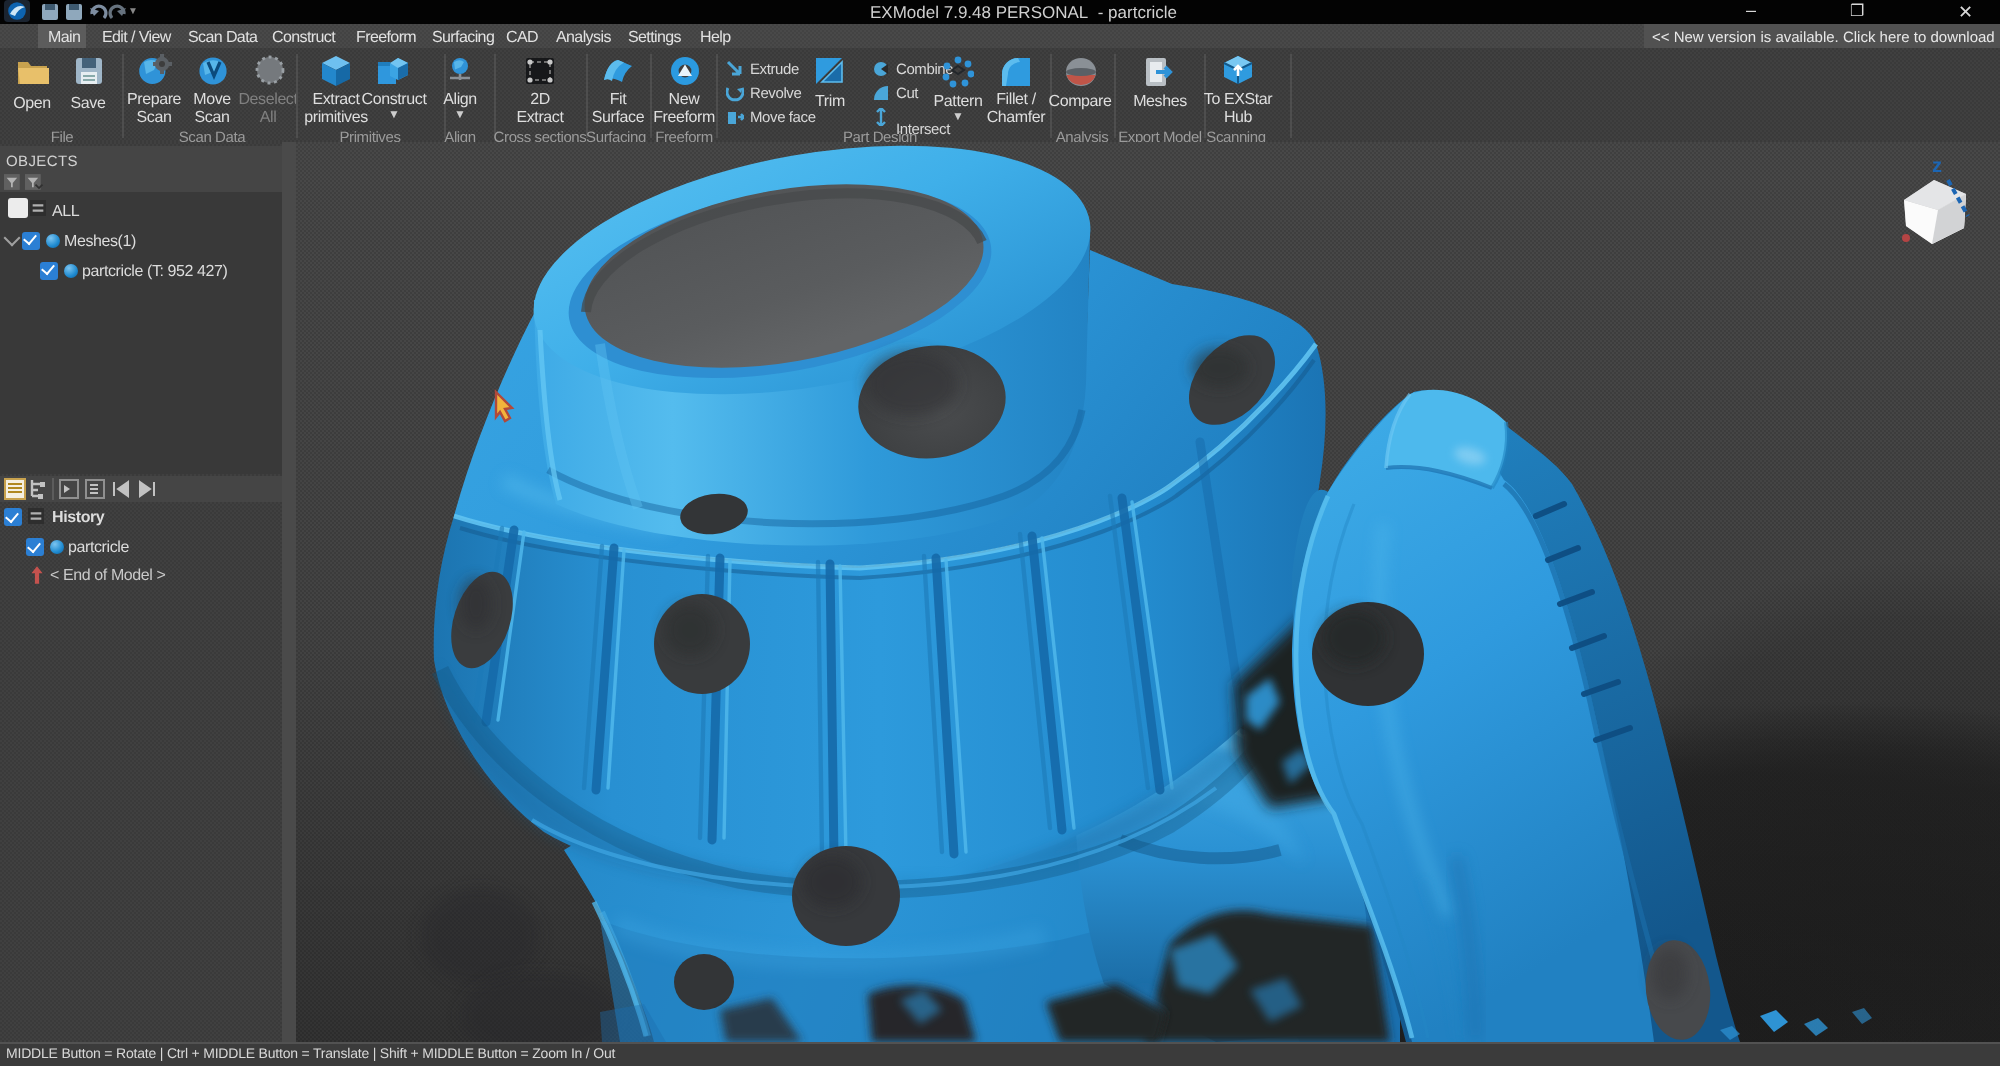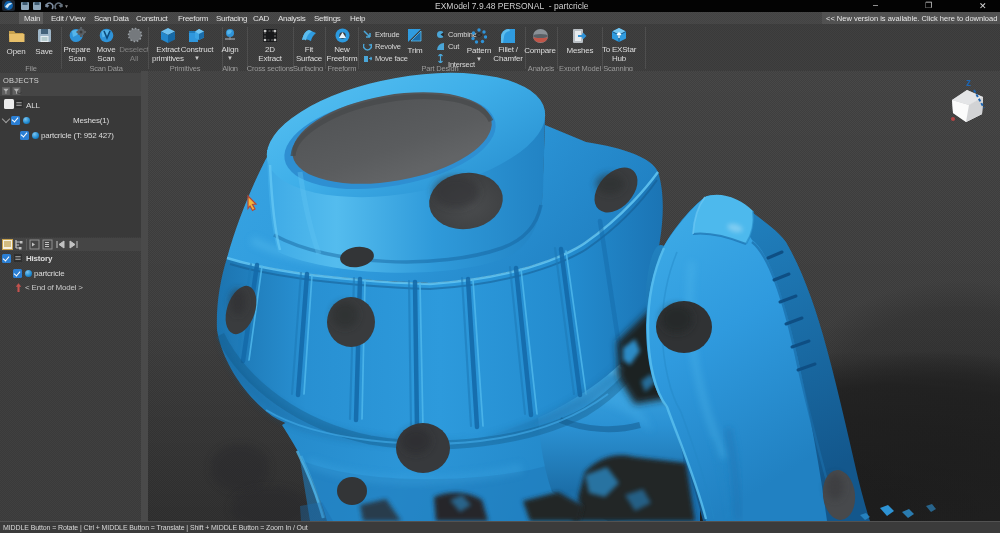--- a/index.html
+++ b/index.html
@@ -299,21 +299,21 @@
  <div class="abs" style="left:4px;top:28px;width:10px;height:10px;background:#ececec;border-radius:1.5px;"></div>
  <svg class="abs" style="left:15px;top:29px" width="8" height="8" viewBox="0 0 9 9">
         <rect x="0" y="0" width="9" height="9" fill="#2e2e2e"></rect>
         <path d="M1.5,3 h6 M1.5,6 h6" stroke="#b0b0b0" stroke-width="1.2"></path>
       </svg>
  <div class="row" style="left:26px;top:29.5px;">ALL</div>
 
  <div class="abs" style="left:3px;top:45px;width:5px;height:5px;border-left:1px solid #a0a0a0;border-bottom:1px solid #a0a0a0;transform:rotate(-45deg);"></div>
  <div class="chk" style="left:11px;top:44.5px;"></div>
  <div class="ball" style="left:23px;top:45.5px;"></div>
- <div class="row" style="left:32px;top:44.5px;margin-left:41px;">Meshes(1)</div>
+ <div class="row" style="left:32px;top:44.5px;">Meshes(1)</div>
 
  <div class="chk" style="left:20px;top:59.5px;"></div>
  <div class="ball" style="left:32px;top:60.5px;"></div>
  <div class="row" style="left:41px;top:59.5px;">partcricle (T: 952 427)</div>
 
  <div class="hdr" style="top:167px;height:13px;"></div>
  <svg class="abs" style="left:2px;top:168px" width="80" height="11" viewBox="0 0 80 11">
   <rect x="0" y="0" width="11" height="11" fill="#c8a24e"></rect>
         <rect x="1" y="1" width="9" height="9" fill="#f5f0e2"></rect>
         <path d="M2,3 h7 M2,5 h7 M2,7 h7" stroke="#b08820" stroke-width="1"></path>

